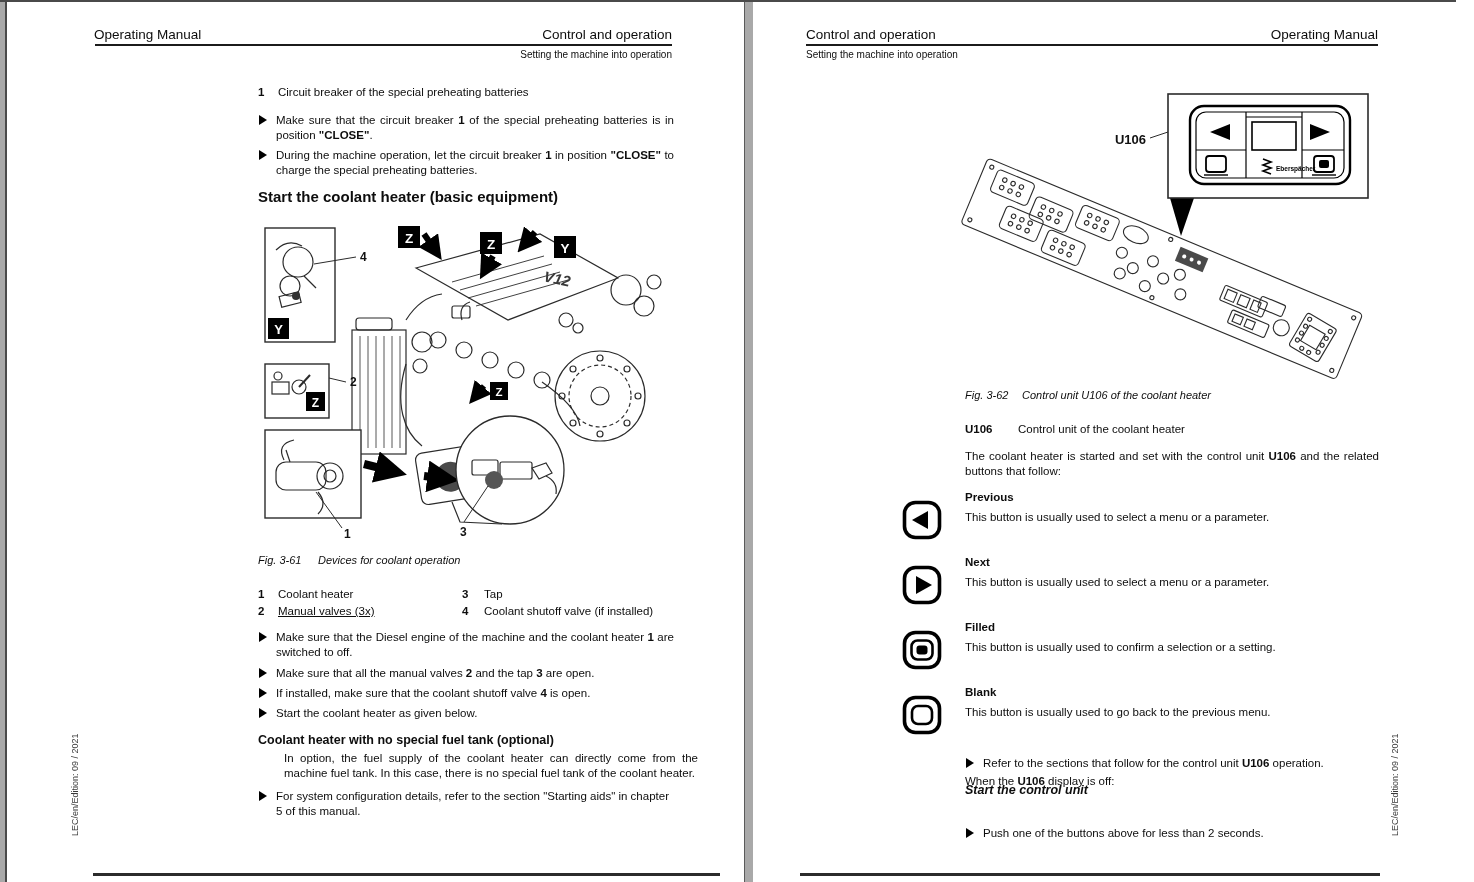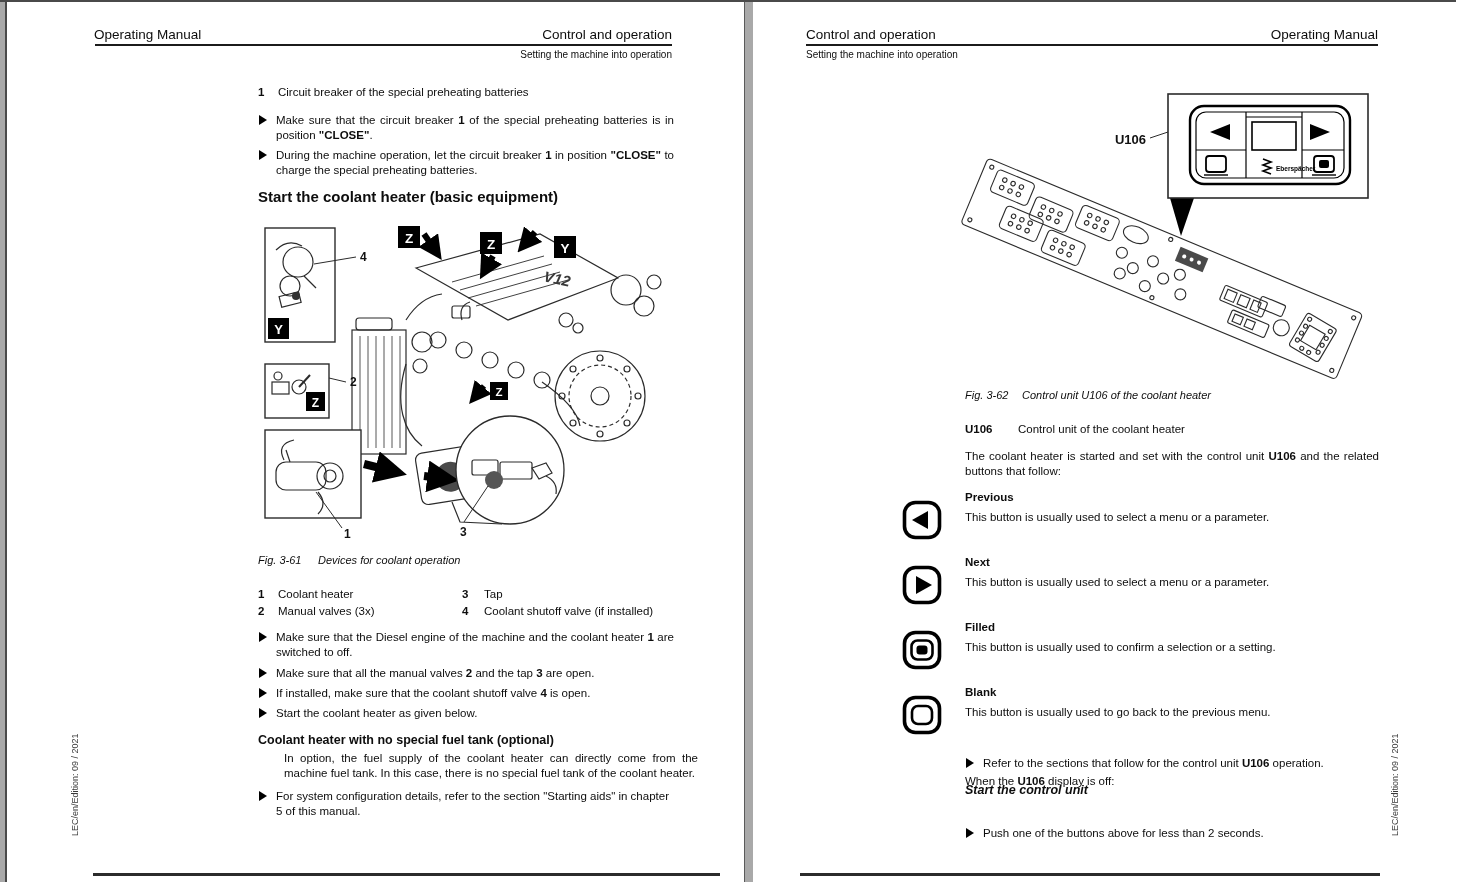--- a/index.html
+++ b/index.html
@@ -198,21 +198,21 @@
   <div class="abs caption" style="left:258px;top:554px;">
     <span class="caption-label">Fig. 3-61</span>
   </div>
   <div class="abs caption" style="left:318px;top:554px;">Devices for coolant operation</div>
 
   <span class="abs body-text num" style="left:258px;top:587px;">1</span>
   <span class="abs body-text" style="left:278px;top:587px;">Coolant heater</span>
   <span class="abs body-text num" style="left:462px;top:587px;">3</span>
   <span class="abs body-text" style="left:484px;top:587px;">Tap</span>
   <span class="abs body-text num" style="left:258px;top:604px;">2</span>
-  <span class="abs body-text" style="left:278px;top:604px;">Manual valves (3x)</span>
+  <span class="abs body-text" style="left:278px;top:604px;text-decoration:underline;">Manual valves (3x)</span>
   <span class="abs body-text num" style="left:462px;top:604px;">4</span>
   <span class="abs body-text" style="left:484px;top:604px;">Coolant shutoff valve (if installed)</span>
 
   <div class="bullet body-text" style="left:259px;top:630px;width:415px;">
     <span class="tri"></span>
     <span class="bt just">Make sure that the Diesel engine of the machine and the coolant heater <b>1</b> are switched to off.</span>
   </div>
   <div class="bullet body-text" style="left:259px;top:666px;width:415px;">
     <span class="tri"></span>
     <span class="bt">Make sure that all the manual valves <b>2</b> and the tap <b>3</b> are open.</span>

